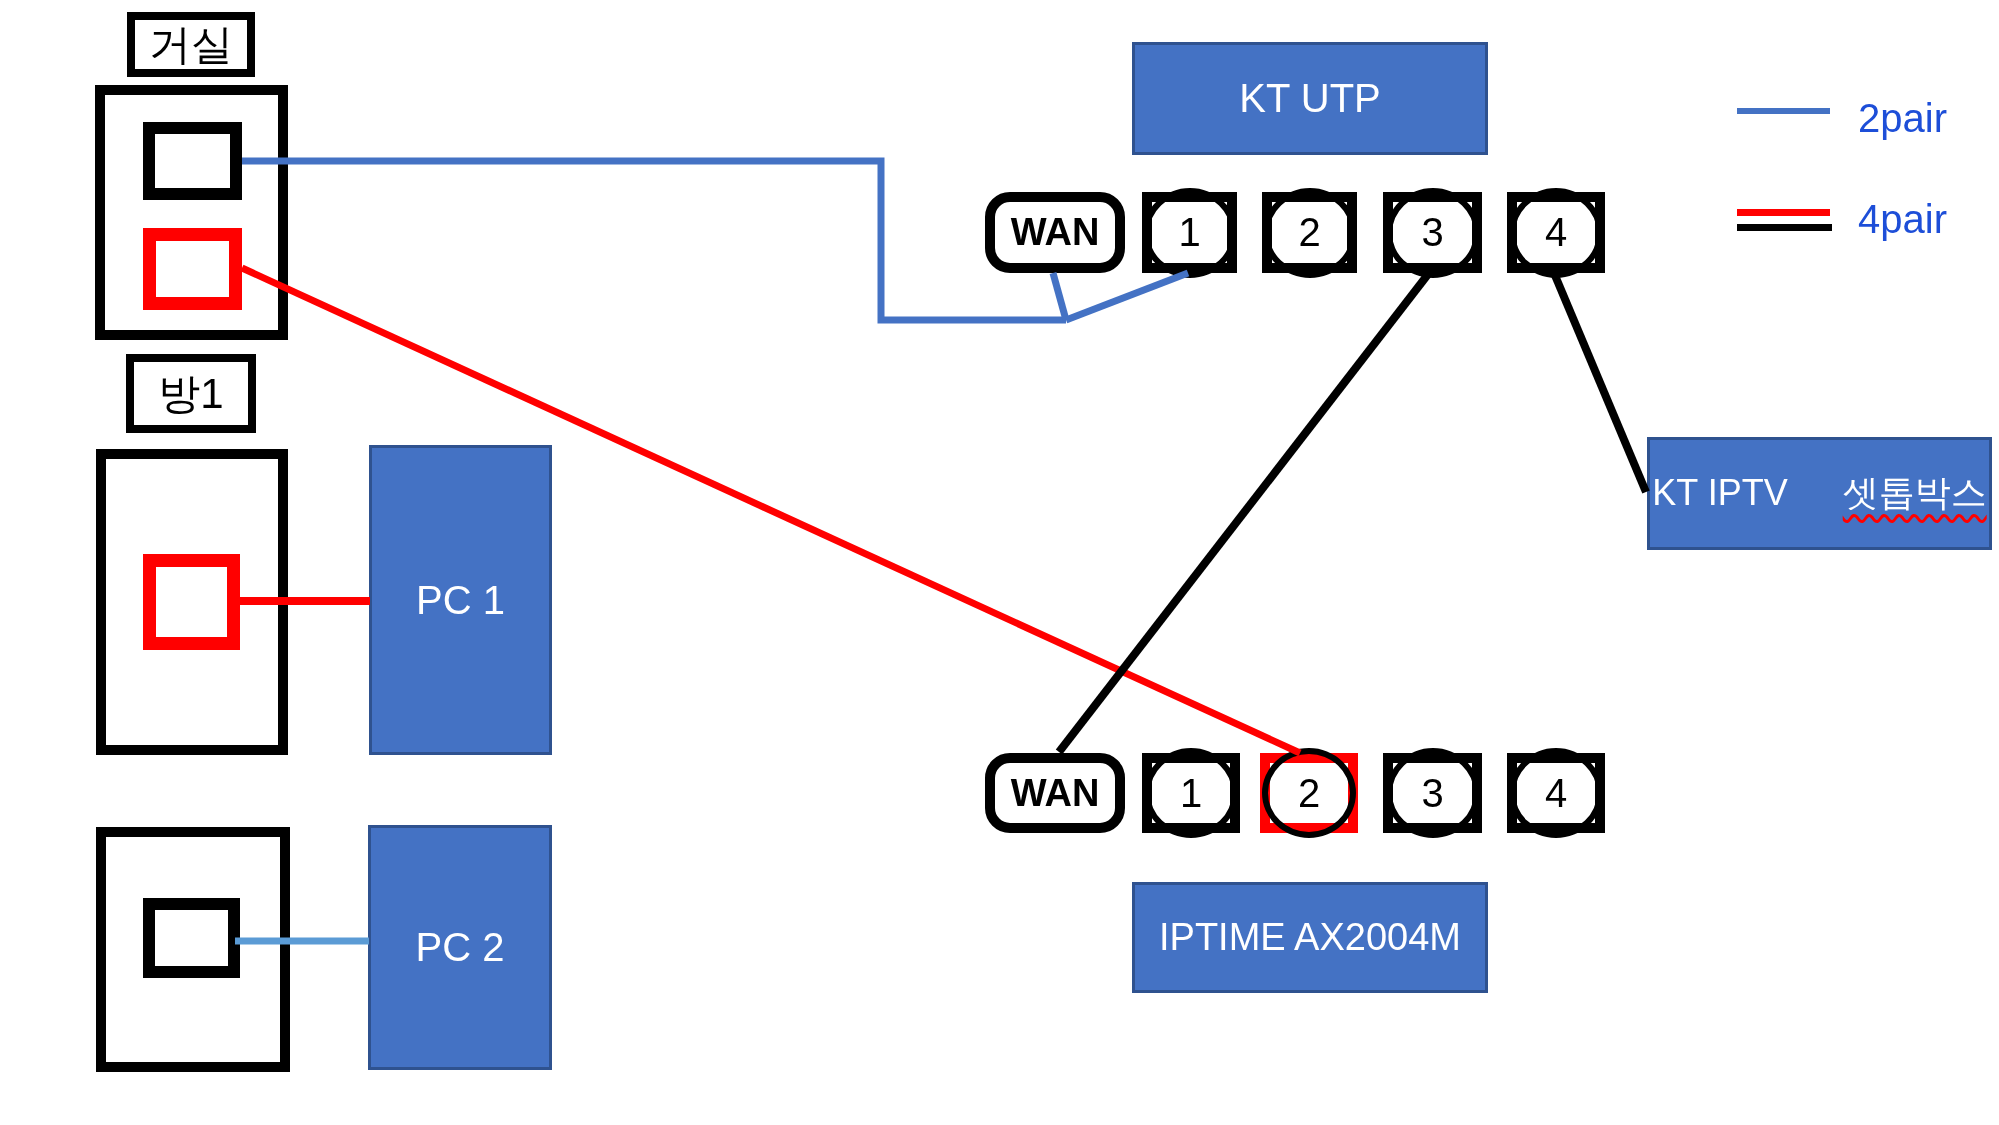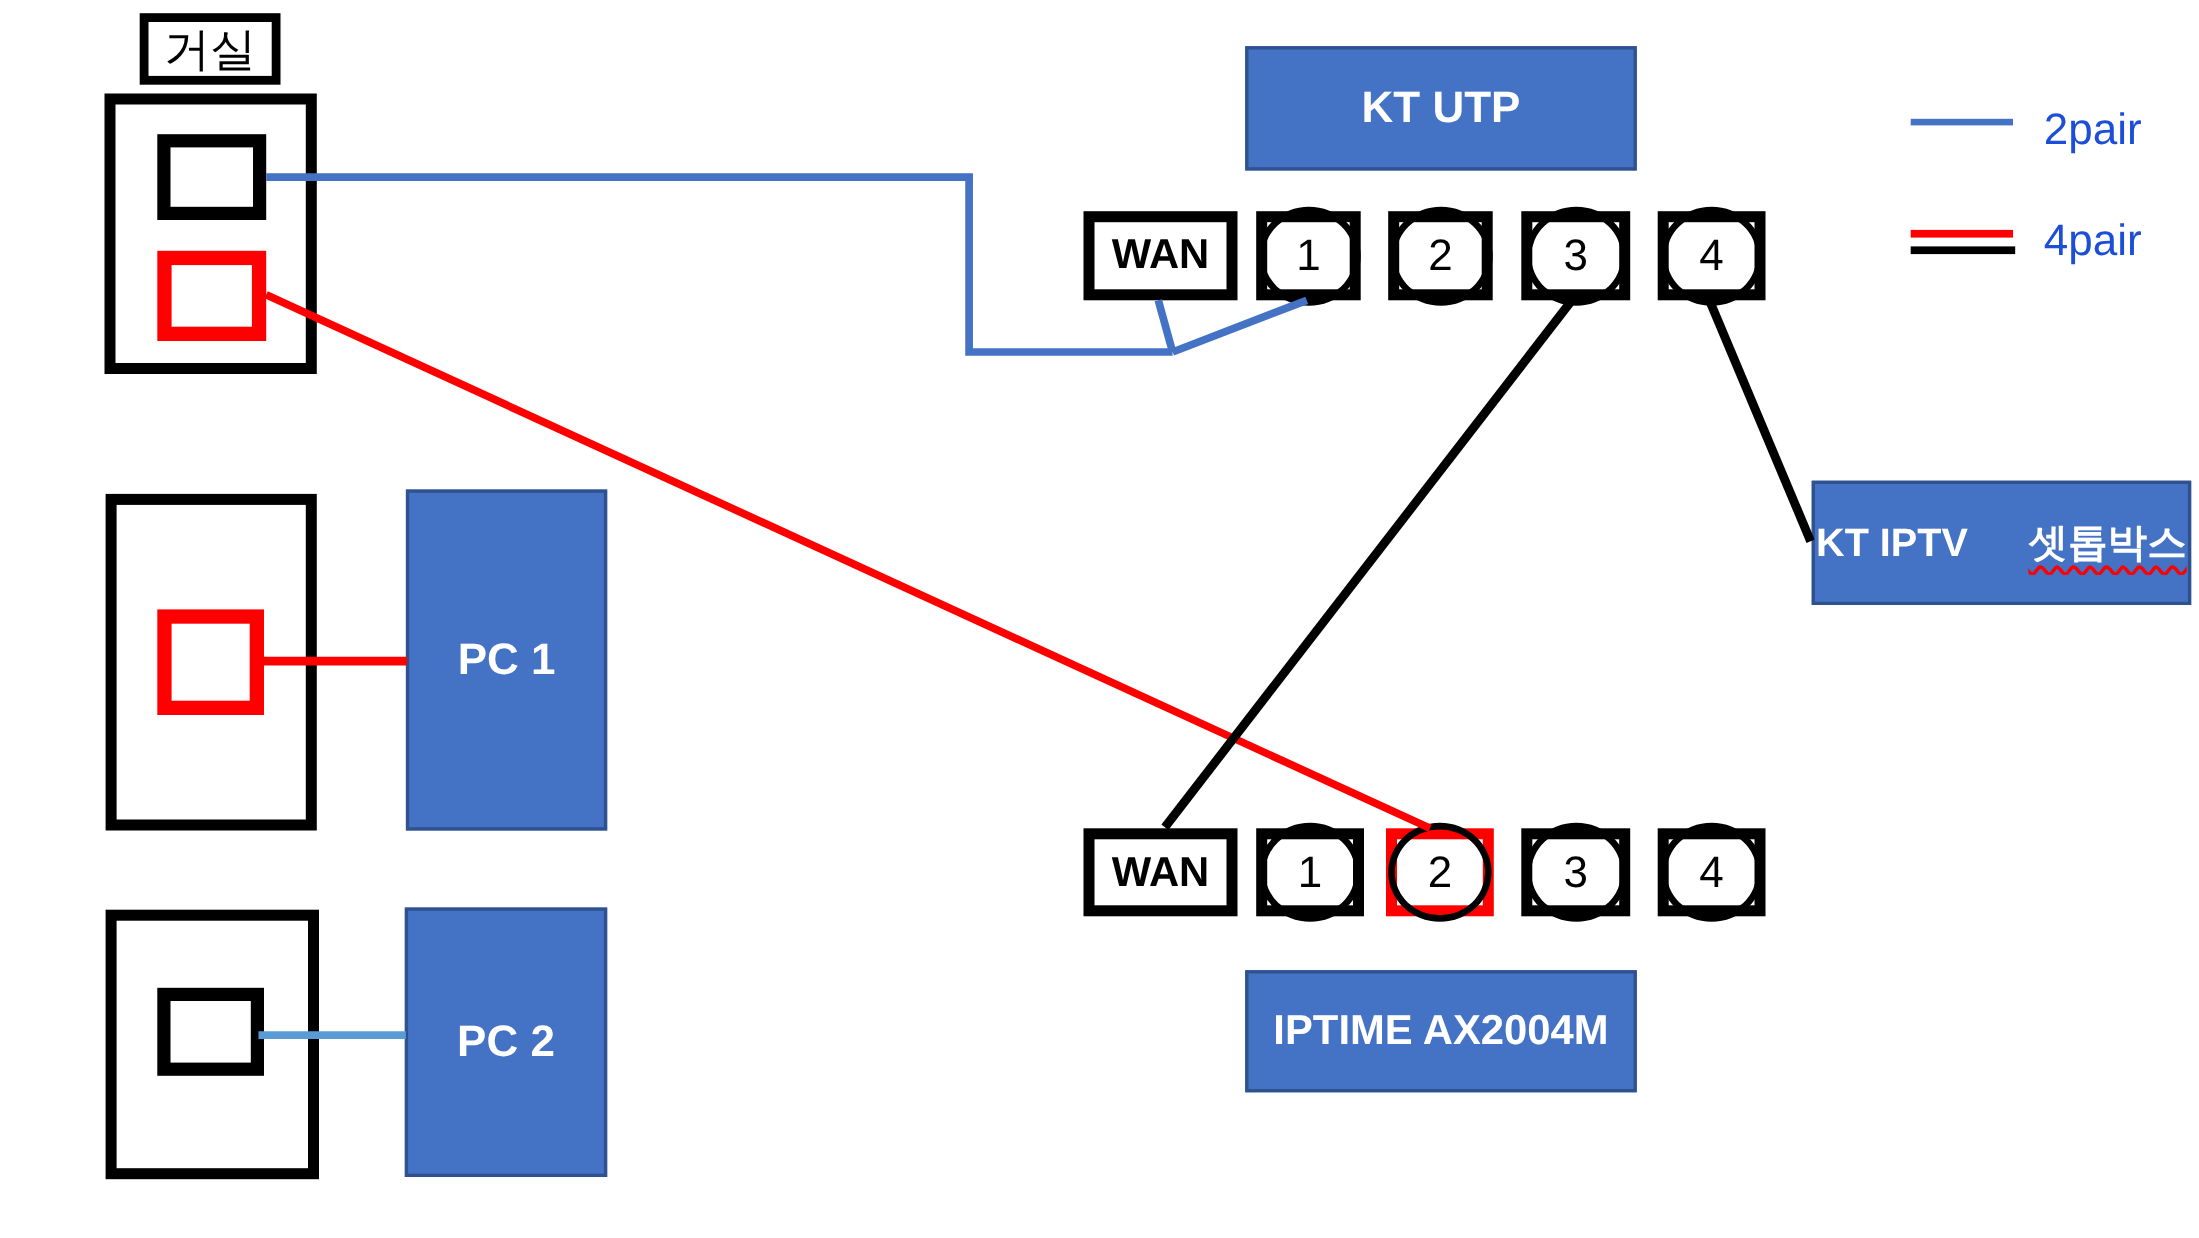--- a/index.html
+++ b/index.html
@@ -19,21 +19,21 @@
   .roombox { border:10px solid #000; background:#fff; }
   
   .outlet { background:#fff; }
   .outlet.black { border:12px solid #000; }
   .outlet.red   { border:13px solid #FF0000; }
 
   
   .device {
     background:#4472C4; border:3px solid #2F528F; color:#ffffff;
     display:flex; align-items:center; justify-content:center;
-    font-size:40px; font-weight:700;
+    font-size:40px; font-weight:400;
   }
   .device.small-text { font-size:38px; }
   .wavy {
     text-decoration-line: underline;
     text-decoration-style: wavy;
     text-decoration-color:#FF0000;
     text-decoration-thickness:3px;
     text-underline-offset:9px;
     margin-left:45px;
   }
@@ -42,21 +42,21 @@
   .port {
     position:absolute; border:10px solid #000; background:#fff; box-sizing:border-box;
   }
   .port.redb { border-color:#FF0000; }
   .port .circ {
     position:absolute; left:50%; top:50%; transform:translate(-50%,-50%);
     width:82px; height:78px; border:6px solid #000; border-radius:50%;
     background:transparent; display:flex; align-items:center; justify-content:center;
   }
   .port .circ span { font-size:40px; color:#000; }
-  .port.wanbox { display:flex; align-items:center; justify-content:center; }
+  .port.wanbox { display:flex; align-items:center; justify-content:center;border-radius:25px; }
   .port.wanbox span { font-size:38px; font-weight:700; color:#000; letter-spacing:0px; }
 
   
   .legend-line { position:absolute; }
   .legend-line.l2pair { background:#4472C4; }
   .legend-line.l4red  { background:#FF0000; }
   .legend-line.l4blk  { background:#000000; }
   .legend-text { position:absolute; font-size:40px; color:#1d4ed8; }
 
   svg.cables { position:absolute; left:0; top:0; pointer-events:none; }
@@ -66,20 +66,23 @@
 
 <div class="stage">
 
   <div class="abs roomtag" style="left:127px;top:12px;width:128px;height:65px">
     <span>거실</span>
   </div>
   <div class="abs roombox" style="left:95px;top:85px;width:193px;height:255px"></div>
   <div class="abs outlet black" style="left:143px;top:122px;width:99px;height:78px"></div>
   <div class="abs outlet red" style="left:143px;top:228px;width:99px;height:82px"></div>
 
+  <div class="abs roomtag" style="left:126px;top:354px;width:130px;height:79px">
+    <span>방1</span>
+  </div>
   <div class="abs roombox" style="left:96px;top:449px;width:192px;height:306px"></div>
   <div class="abs outlet red" style="left:143px;top:554px;width:97px;height:96px"></div>
   <div class="abs device" style="left:369px;top:445px;width:183px;height:310px">
     <span>PC 1</span>
   </div>
 
   <div class="abs roombox" style="left:96px;top:827px;width:194px;height:245px"></div>
   <div class="abs outlet black" style="left:143px;top:898px;width:97px;height:80px"></div>
   <div class="abs device" style="left:368px;top:825px;width:184px;height:245px">
     <span>PC 2</span>

